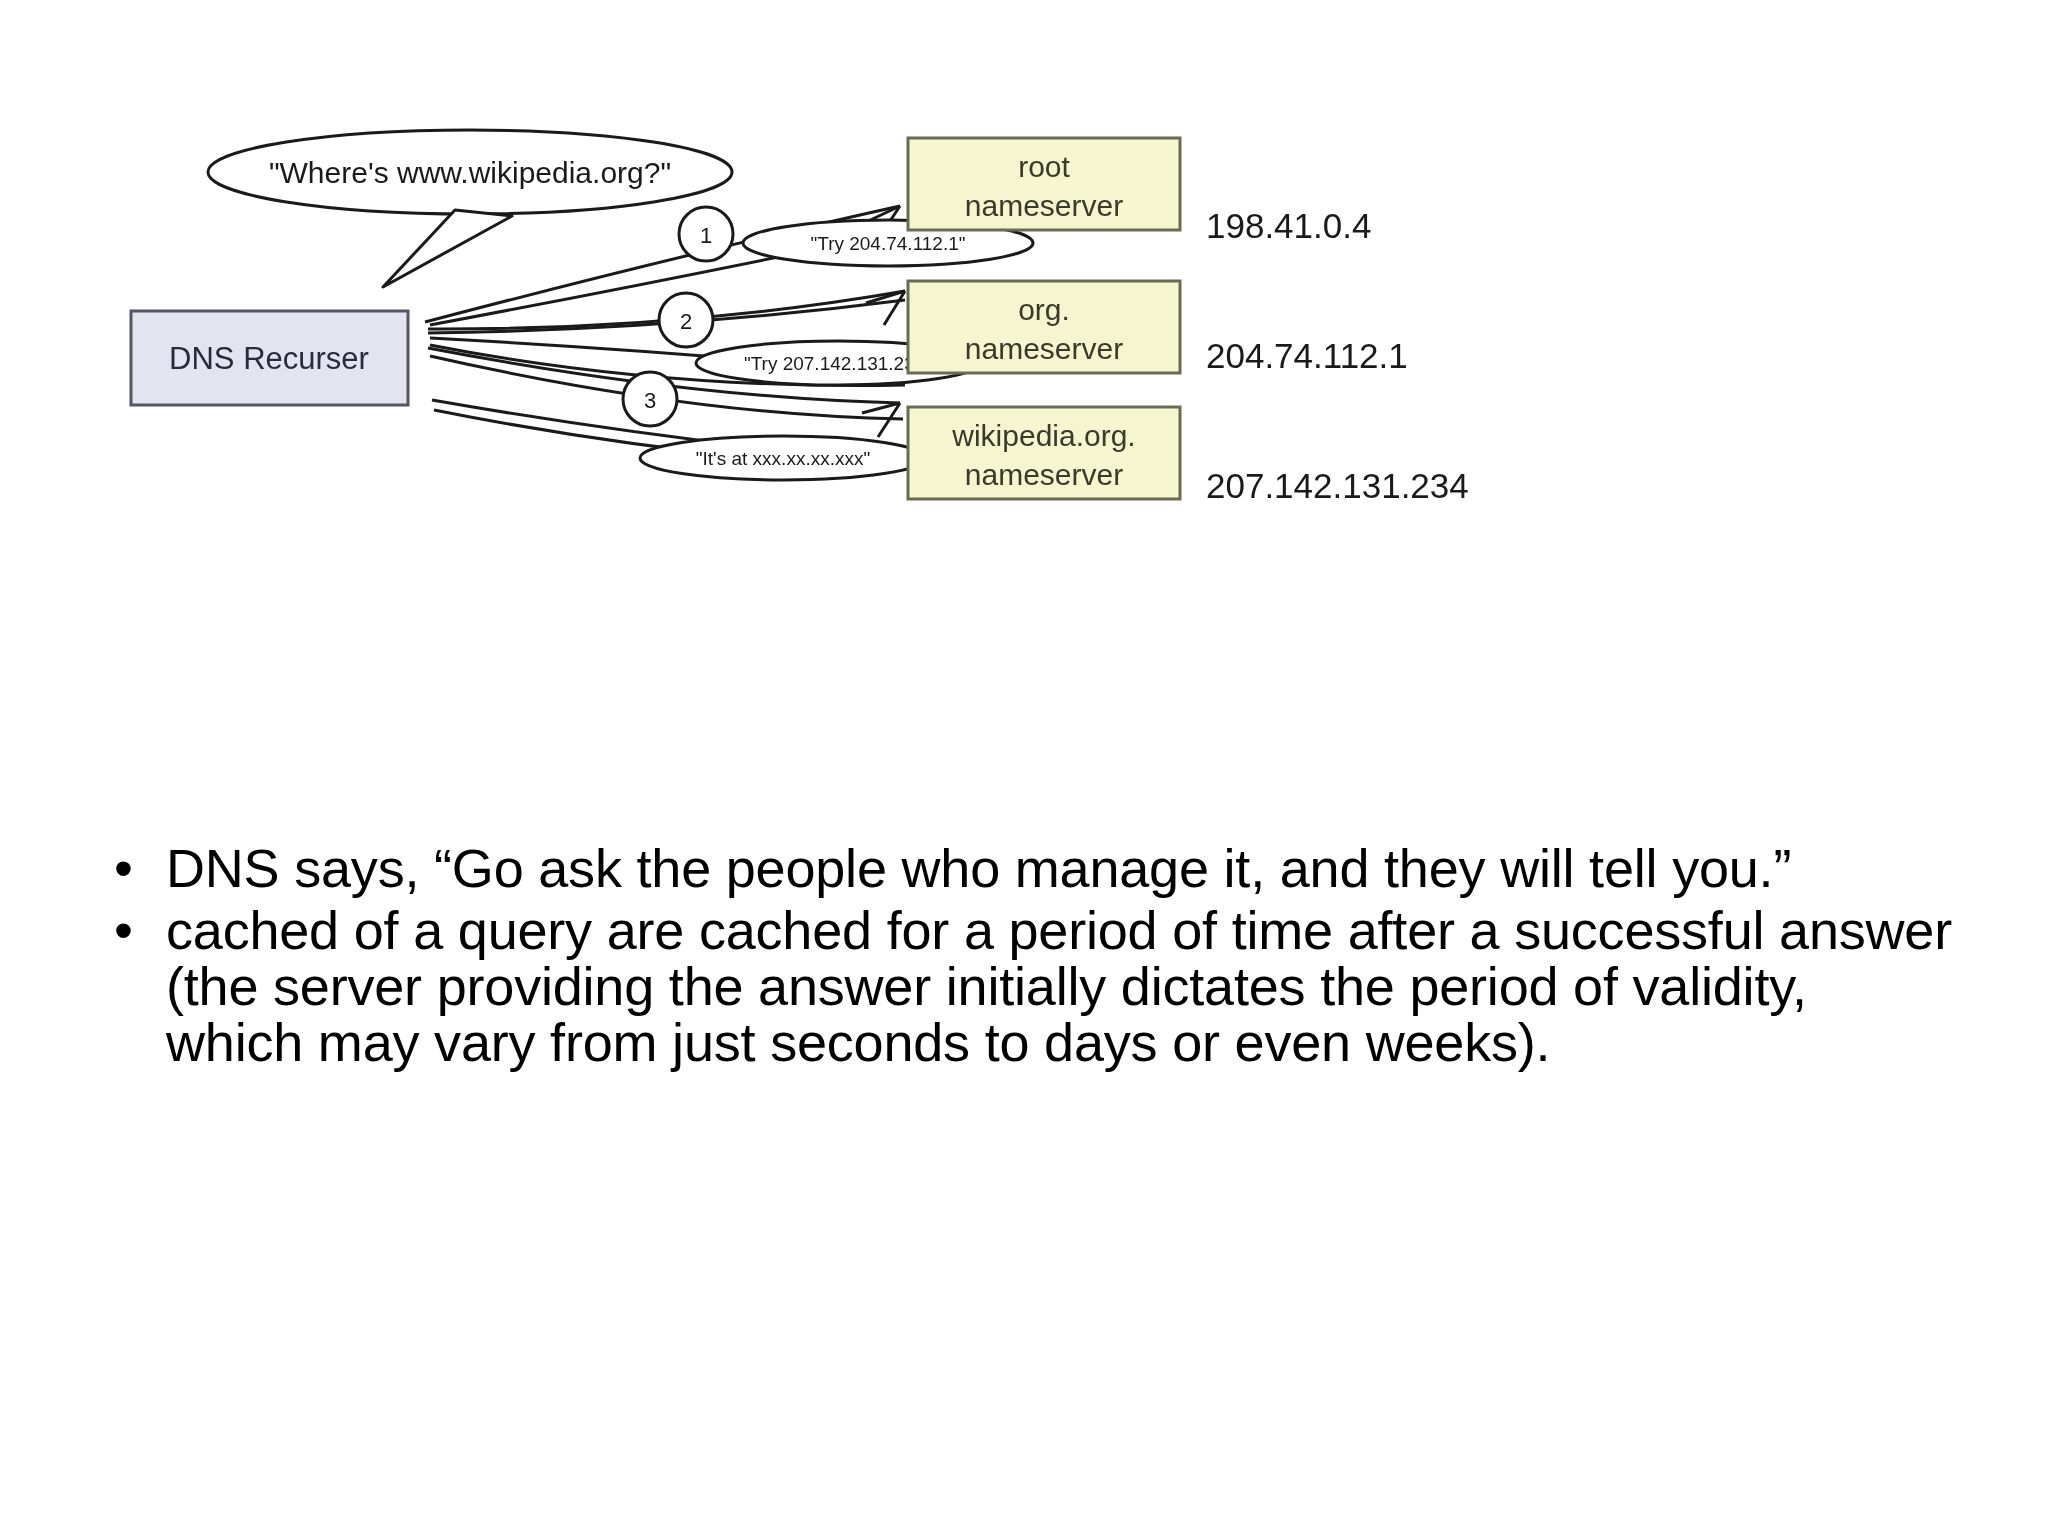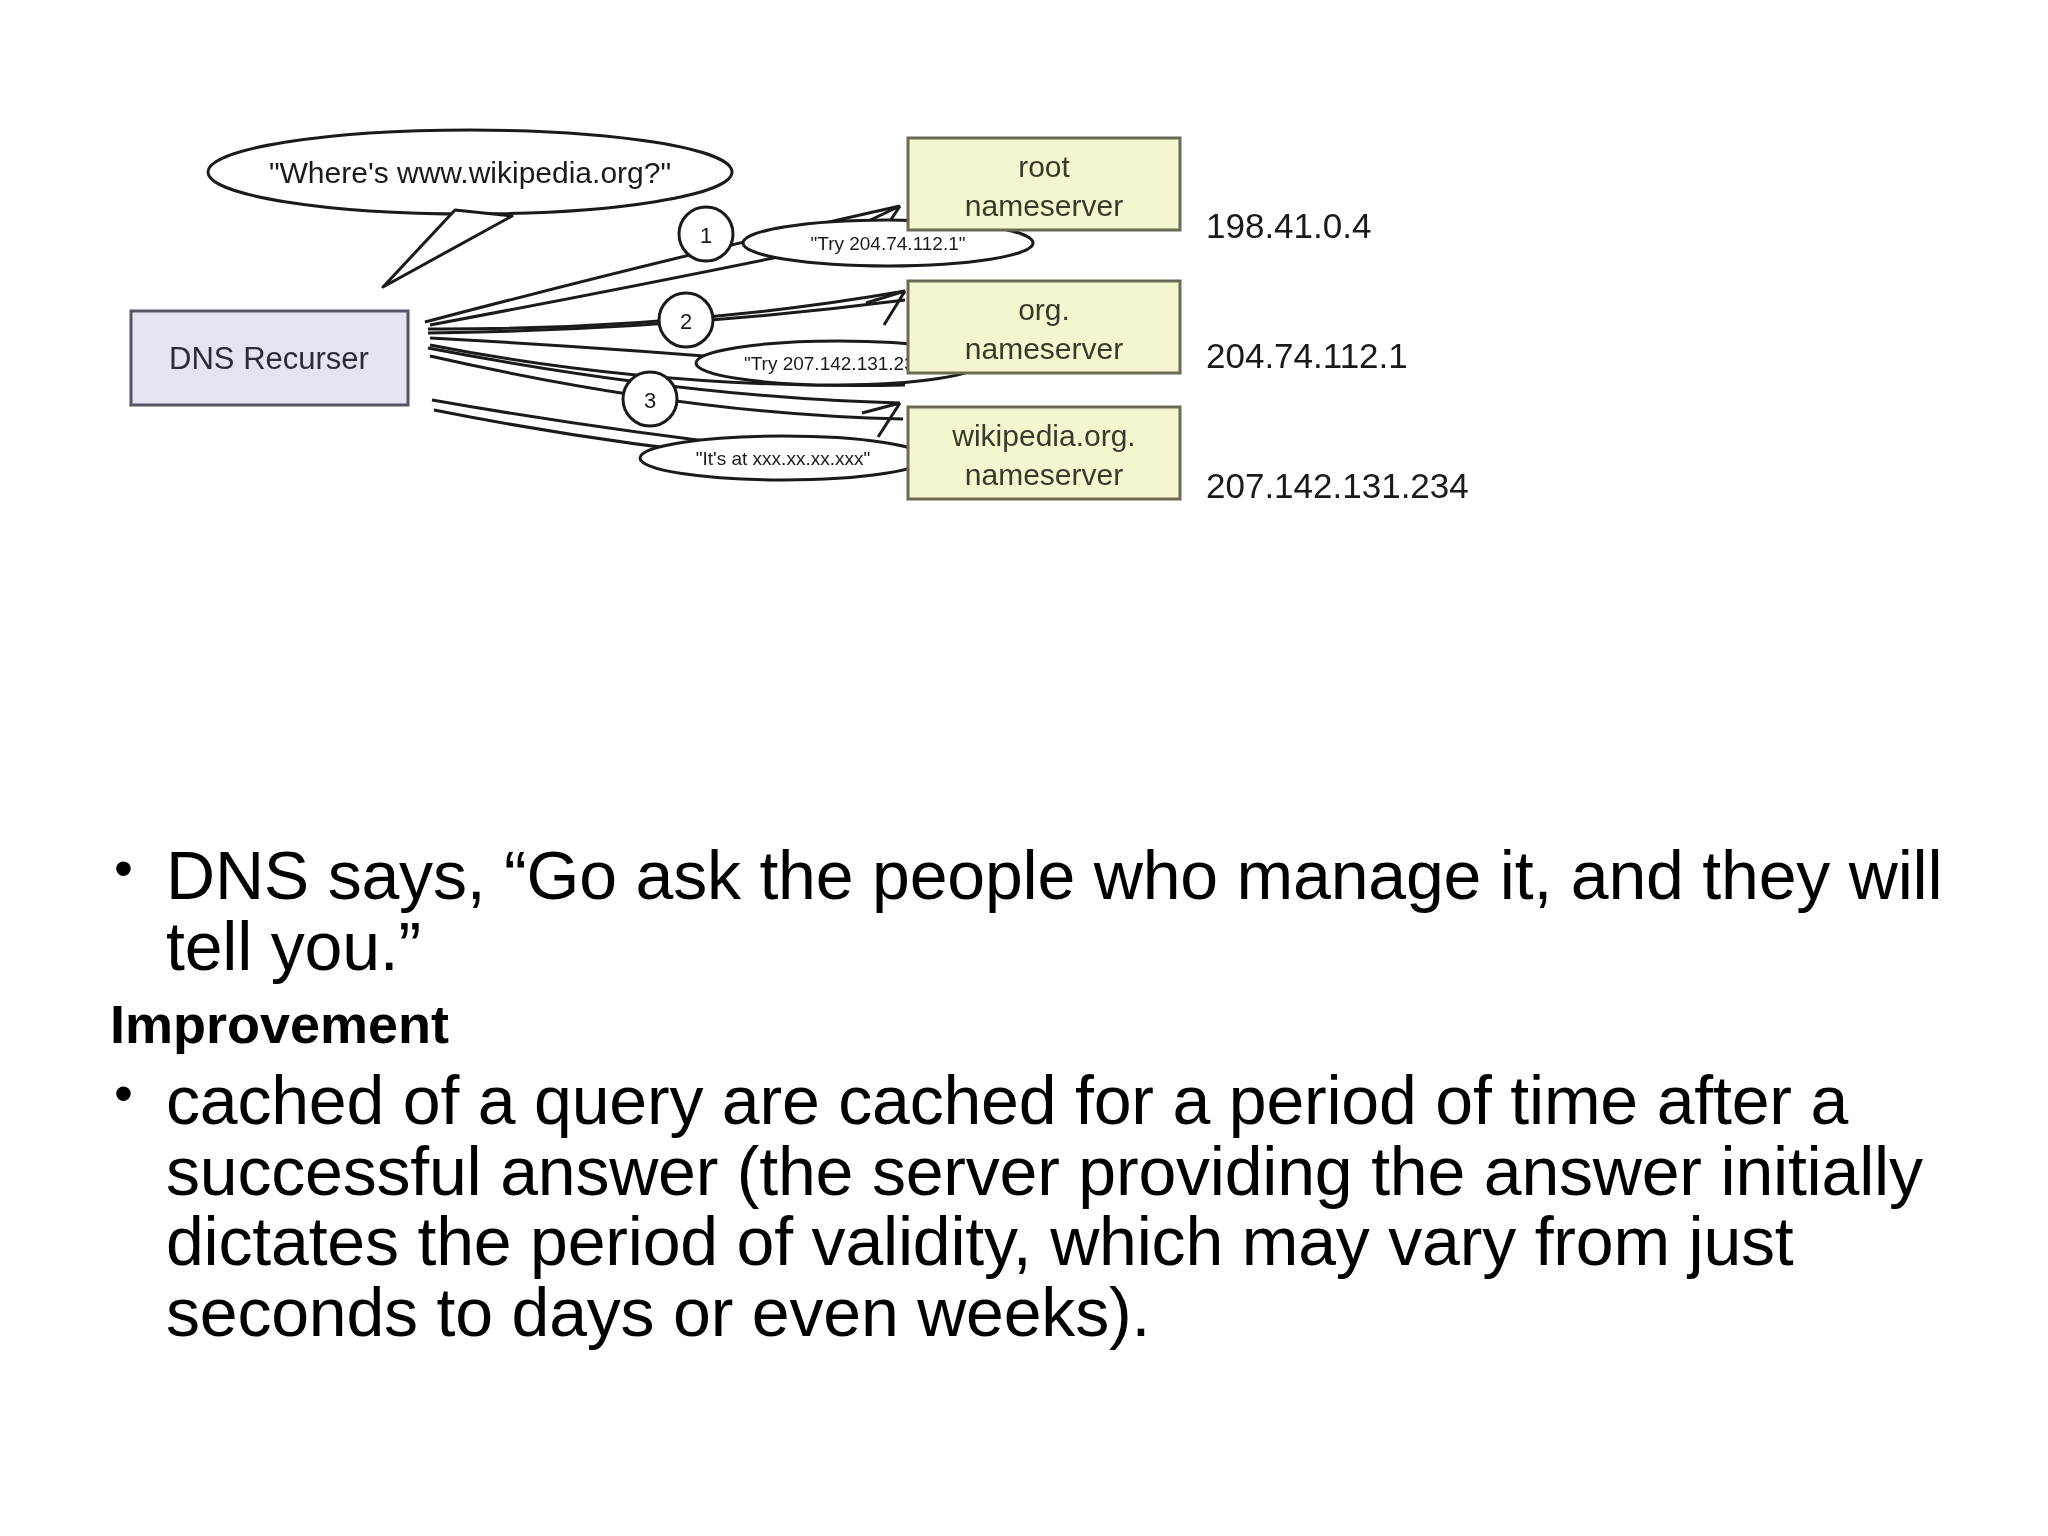--- a/index.html
+++ b/index.html
@@ -78,21 +78,21 @@
     width: 56px;
     flex: 0 0 56px;
     font-size: 54px;
     line-height: 1.04;
     text-align: left;
     padding-left: 4px;
     box-sizing: border-box;
   }
   .bullet-text {
     flex: 1 1 auto;
-    font-size: 68px;
+    font-size: 54px;
     line-height: 1.04;
     letter-spacing: -0.2px;
   }
   .section-heading {
     font-size: 54px;
     font-weight: bold;
     line-height: 1.1;
     margin: 14px 0 10px 0;
     padding-left: 0;
   }
@@ -191,20 +191,19 @@
   </svg>
 </div>
 
 <div id="content">
 
   <div class="bullet-row">
     <div class="bullet-dot">•</div>
     <div class="bullet-text">DNS says, “Go ask the people who manage it, and they will tell you.”</div>
   </div>
 
-  <div class="section-heading">Improvement</div>
 
   <div class="bullet-row">
     <div class="bullet-dot">•</div>
     <div class="bullet-text"><span>cached of a query are </span><b>cached</b><span> for a period of time after a successful answer (the server providing the answer initially dictates the period of validity, which may vary from just seconds to days or even weeks).</span></div>
   </div>
 
 </div>
 
 </body></html>

